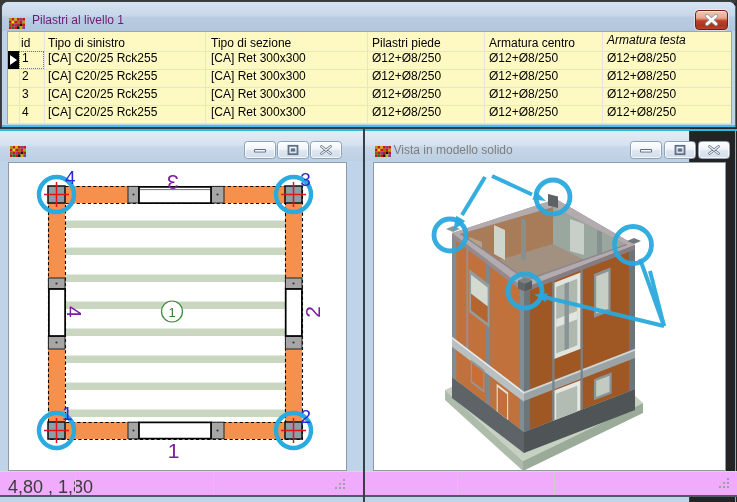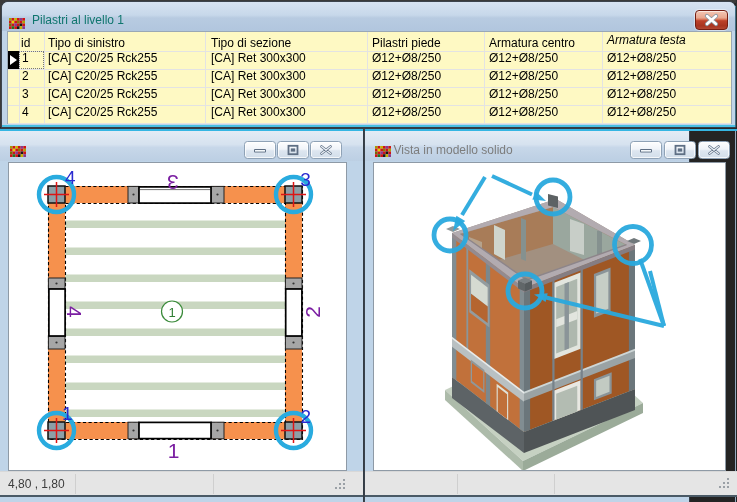--- a/index.html
+++ b/index.html
@@ -11,21 +11,21 @@
  background:linear-gradient(#d7e3f2 0%,#c7d8ea 45%,#b8cbe1 55%,#b1c6de 100%);}
 
 .abtn{position:absolute;width:30px;height:16px;border:1px solid #8fa2b6;border-radius:3.5px;
  background:linear-gradient(#fefefe 0%,#f0f4f9 45%,#dde6f0 55%,#d2deea 100%);
  box-shadow:inset 0 0 0 1px rgba(255,255,255,.75);}
 .glyph{position:absolute;left:0;top:0;width:100%;height:100%;}
 
 .cell{position:absolute;font-size:12px;color:#000;white-space:pre;}
 .vline{position:absolute;width:1px;background:#e3e3e3;}
 .hline{position:absolute;height:1px;background:#e3e3e3;}
-.sbar{position:absolute;background:#e5e5e5;font-size:12px;color:#3c3c3c;}
+.sbar{position:absolute;background:#f0abfc;font-size:18px;color:#3c3c3c;}
 .sep{position:absolute;width:1px;background:#cfcfcf;}
 </style></head>
 <body>
 <div id="stage">
 
 <div class="abs" style="left:0;top:0;width:737px;height:3px;background:#3a3a3a;"></div>
 <div class="abs" style="left:0;top:0;width:3px;height:129px;background:#3a3a3a;"></div>
 <div class="abs" style="left:735.5px;top:0;width:1.5px;height:129px;background:#2e2e2e;"></div>
 <div class="abs" style="left:734px;top:6px;width:1.5px;height:121px;background:#3fb6da;"></div>
 <div class="abs" style="left:0;top:127px;width:737px;height:2.2px;background:#262626;"></div>
@@ -52,21 +52,21 @@
           <rect x="8.0" y="5.5" width="2.67" height="2.75" fill="#d01414"></rect>
           <rect x="10.67" y="5.5" width="2.67" height="2.75" fill="#181818"></rect>
           <rect x="13.33" y="5.5" width="2.67" height="2.75" fill="#d01414"></rect>
           <rect x="0.0" y="8.25" width="2.67" height="2.75" fill="#d01414"></rect>
           <rect x="2.67" y="8.25" width="2.67" height="2.75" fill="#207820"></rect>
           <rect x="5.33" y="8.25" width="2.67" height="2.75" fill="#d01414"></rect>
           <rect x="8.0" y="8.25" width="2.67" height="2.75" fill="#181818"></rect>
           <rect x="10.67" y="8.25" width="2.67" height="2.75" fill="#c8b400"></rect>
           <rect x="13.33" y="8.25" width="2.67" height="2.75" fill="#8a3a8a"></rect>
         </svg></div>
-  <div class="titletxt abs" style="left:30px;top:11px;color:#0f766e;">Pilastri al livello 1</div>
+  <div class="titletxt abs" style="left:30px;top:11px;color:#701a75;">Pilastri al livello 1</div>
 
   <div class="abs" style="left:693px;top:8px;width:31px;height:18px;border-radius:4px;
     border:1px solid #741d12;background:linear-gradient(180deg,#f4c7b4 0%,#e8a78f 38%,#d4694c 49%,#bc412a 54%,#a83420 82%,#b24732 100%);
     box-shadow:inset 0 1px 0 rgba(255,255,255,.6), 0 0 0 1px rgba(255,255,255,.4);">
     <svg class="glyph" viewBox="0 0 31 18">
           <path d="M11 5 L20 13 M20 5 L11 13" stroke="#8d9aa5" stroke-width="4.2" stroke-linecap="round"></path>
           <path d="M11 5 L20 13 M20 5 L11 13" stroke="#ffffff" stroke-width="2.4" stroke-linecap="round"></path>
         </svg>
   </div>
 

